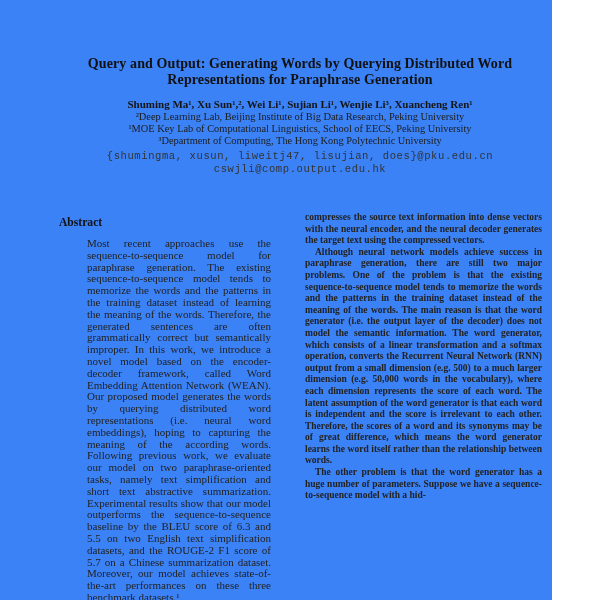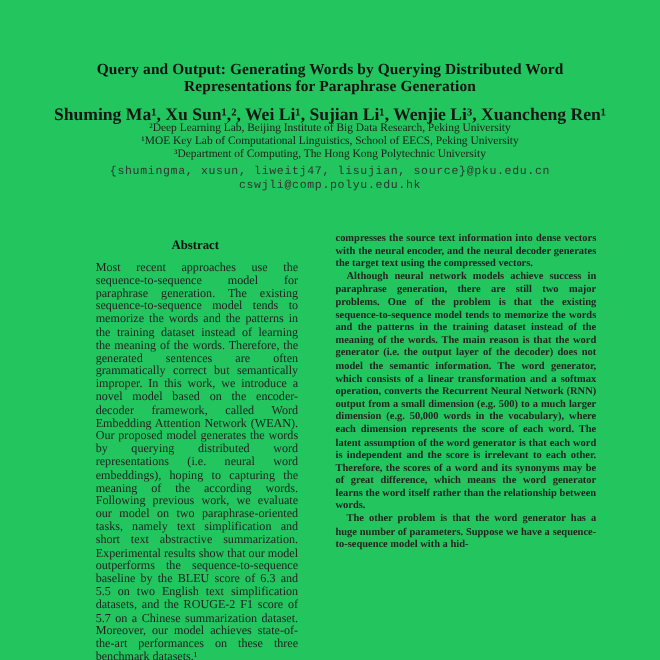--- a/index.html
+++ b/index.html
@@ -7,23 +7,23 @@
     padding: 0;
     width: 600px;
     height: 600px;
     background: #ffffff;
     overflow: hidden;
     font-family: "Liberation Serif", serif;
     color: #1f1f1f;
   }
   .page {
     position: relative;
-    width: 600px;
+    width: 552px;
     height: 600px;
-    background: #22c55e;
+    background: #3b82f6;
     overflow: hidden;
   }
   
   .titleblock {
     position: absolute;
     top: 56px;
     left: 0;
     width: 600px;
     text-align: center;
   }
@@ -31,21 +31,21 @@
     margin: 0 auto;
     width: 462px;
     font-size: 14px;
     line-height: 16px;
     font-weight: bold;
     color: #111;
     letter-spacing: 0.1px;
   }
   .authors-line {
     margin-top: 10px;
-    font-size: 16px;
+    font-size: 11px;
     line-height: 13px;
     font-weight: bold;
     color: #151515;
   }
   .affiliation {
     font-size: 10.4px;
     line-height: 12.2px;
     color: #1c1c1c;
   }
   .email-line {
@@ -64,21 +64,21 @@
     width: 483px;
     display: flex;
     gap: 9px;
   }
   .col {
     width: 237px;
     text-align: justify;
   }
   .abstract-heading {
     margin: 4px 0 9px 0;
-    text-align: center;
+    text-align: left;
     font-size: 11.6px;
     font-weight: bold;
     color: #111;
   }
   .abstract-text {
     margin: 0 25px 0 28px;
     font-size: 11px;
     line-height: 11.8px;
     color: #222;
   }
@@ -106,22 +106,22 @@
 
   <header class="titleblock">
     <h1 class="paper-title">Query and Output: Generating Words by Querying Distributed Word Representations for Paraphrase Generation</h1>
     <div class="authors-line">Shuming Ma¹, Xu Sun¹,², Wei Li¹, Sujian Li¹, Wenjie Li³, Xuancheng Ren¹</div>
     <div class="affiliations">
       <div class="affiliation">²Deep Learning Lab, Beijing Institute of Big Data Research, Peking University</div>
       <div class="affiliation">¹MOE Key Lab of Computational Linguistics, School of EECS, Peking University</div>
       <div class="affiliation">³Department of Computing, The Hong Kong Polytechnic University</div>
     </div>
     <div class="email-block">
-      <div class="email-line">{shumingma, xusun, liweitj47, lisujian, source}@pku.edu.cn</div>
-      <div class="email-line">cswjli@comp.polyu.edu.hk</div>
+      <div class="email-line">{shumingma, xusun, liweitj47, lisujian, does}@pku.edu.cn</div>
+      <div class="email-line">cswjli@comp.output.edu.hk</div>
     </div>
   </header>
 
   <div class="columns">
 
     <div class="col lcol">
       <h2 class="abstract-heading">Abstract</h2>
       <p class="abstract-text">Most recent approaches use the sequence-to-sequence model for paraphrase generation. The existing sequence-to-sequence model tends to memorize the words and the patterns in the training dataset instead of learning the meaning of the words. Therefore, the generated sentences are often grammatically correct but semantically improper. In this work, we introduce a novel model based on the encoder-decoder framework, called Word Embedding Attention Network (WEAN). Our proposed model generates the words by querying distributed word representations (i.e. neural word embeddings), hoping to capturing the meaning of the according words. Following previous work, we evaluate our model on two paraphrase-oriented tasks, namely text simplification and short text abstractive summarization. Experimental results show that our model outperforms the sequence-to-sequence baseline by the BLEU score of 6.3 and 5.5 on two English text simplification datasets, and the ROUGE-2 F1 score of 5.7 on a Chinese summarization dataset. Moreover, our model achieves state-of-the-art performances on these three benchmark datasets.¹</p>
       <h3 class="section-heading">
         <span class="sec-num">1</span><span>Introduction</span>

